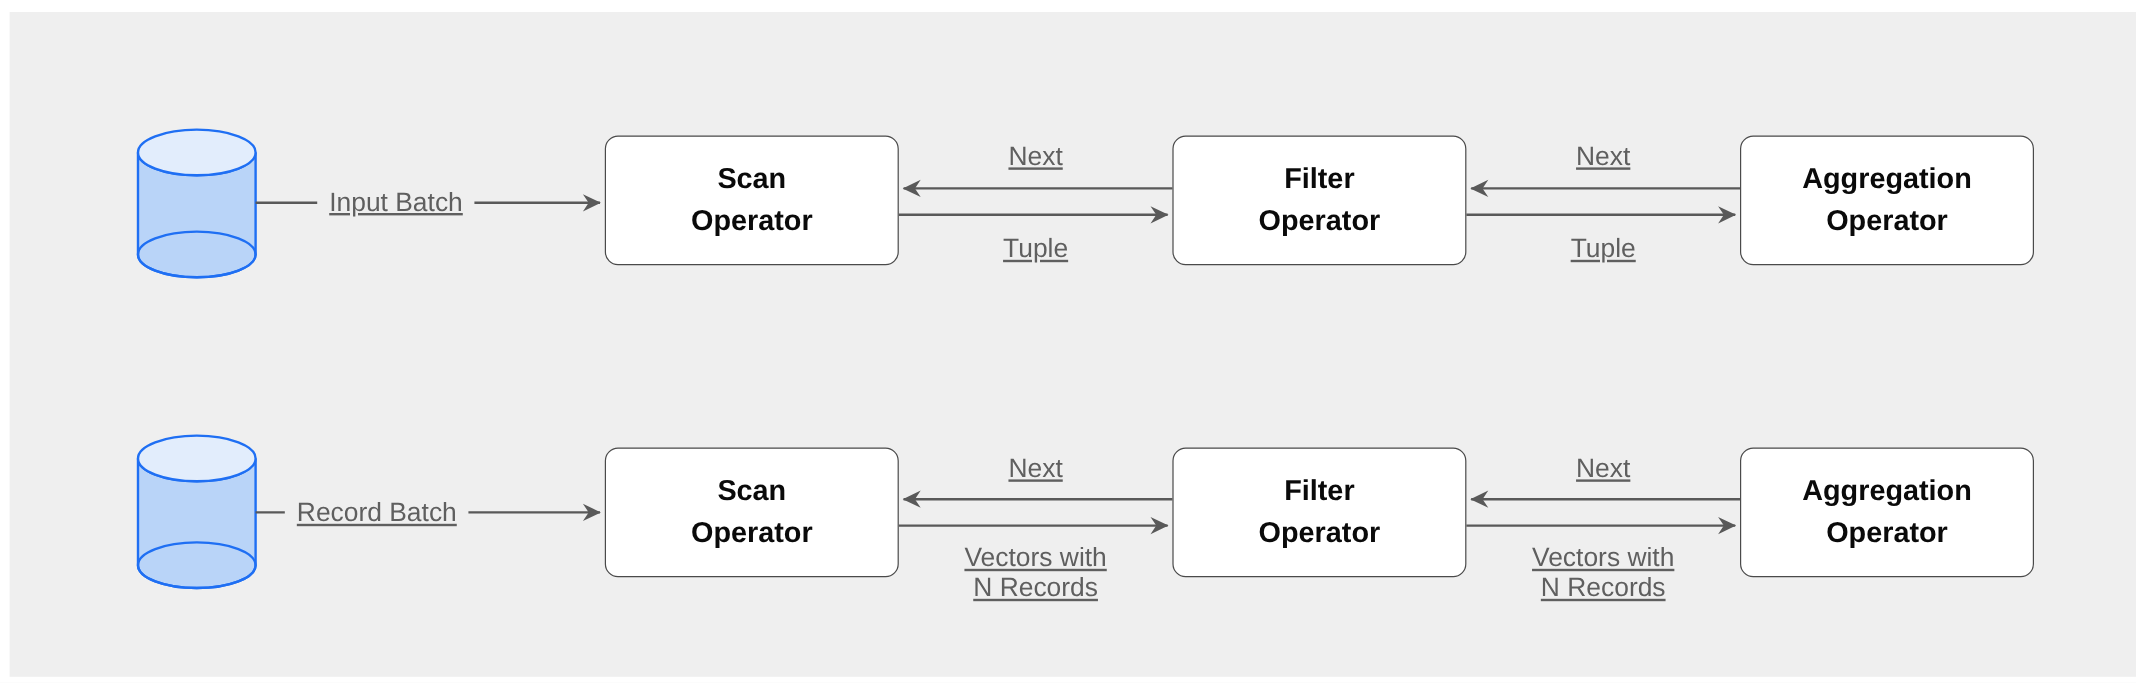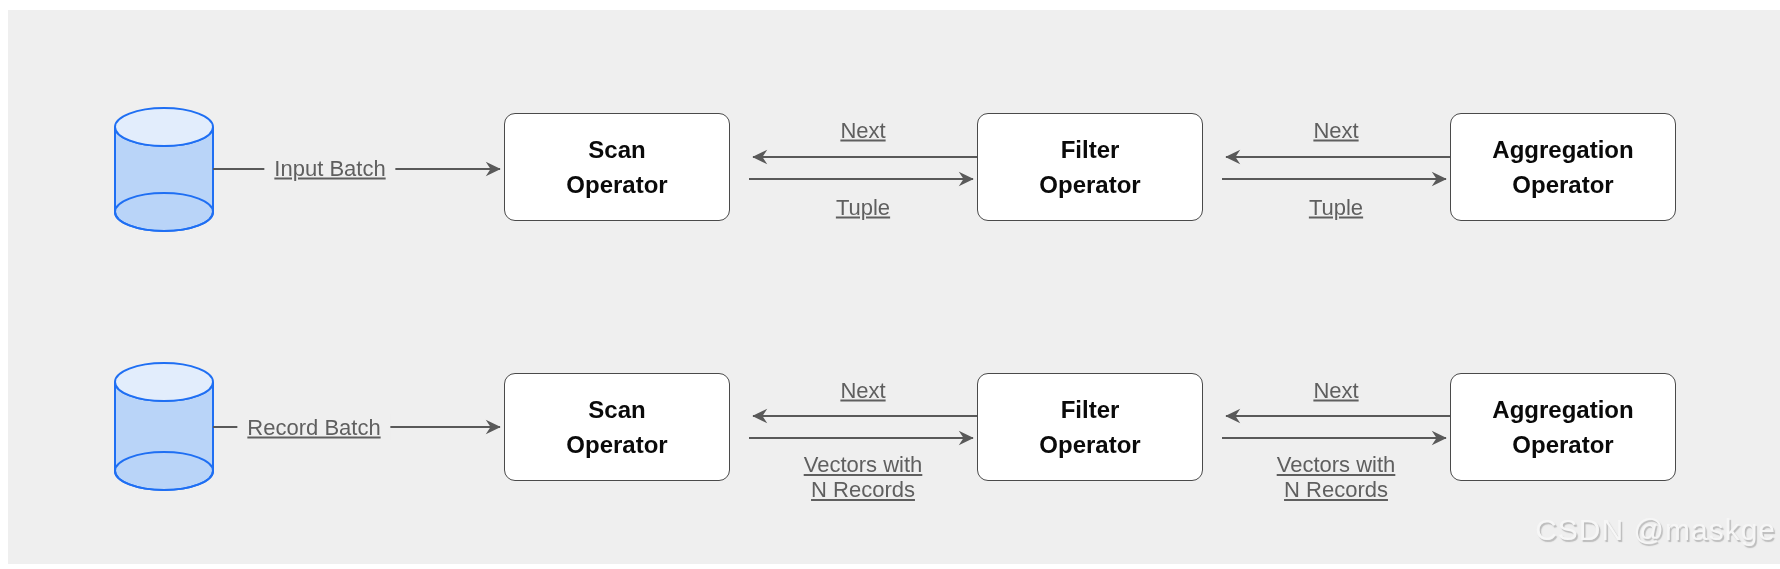--- a/index.html
+++ b/index.html
@@ -8,21 +8,21 @@
     background:#ffffff;
     font-family:"Liberation Sans",sans-serif;
   }
   .board{
     position:absolute;left:8px;top:10px;right:0;bottom:5px;
     background:#efefef;
   }
   .layer{position:absolute;left:0;top:0;width:1780px;height:569px;}
   svg.wires{position:absolute;left:0;top:0;}
   .op{
-    position:absolute;width:226px;height:108px;
+    position:absolute;width:245px;height:108px;
     background:#ffffff;border:1.5px solid #4a4a4a;border-radius:11px;
     box-sizing:border-box;
     display:flex;flex-direction:column;align-items:center;justify-content:center;
     font-size:24px;line-height:35px;font-weight:600;color:#0a0a0a;
     text-align:center;
   }
   .lbl{
     position:absolute;transform:translate(-50%,-50%);
     font-size:22px;line-height:25px;color:#5f5f5f;
     white-space:nowrap;text-align:center;text-decoration:underline;
@@ -118,14 +118,13 @@
     <div>Vectors with</div>
     <div>N Records</div>
   </div>
 
   <div class="lbl" style="left:1336px;top:390px">Next</div>
   <div class="lbl" style="left:1336px;top:477px">
     <div>Vectors with</div>
     <div>N Records</div>
   </div>
 
-  <div class="watermark">CSDN @maskge</div>
 </div>
 
 </body></html>

